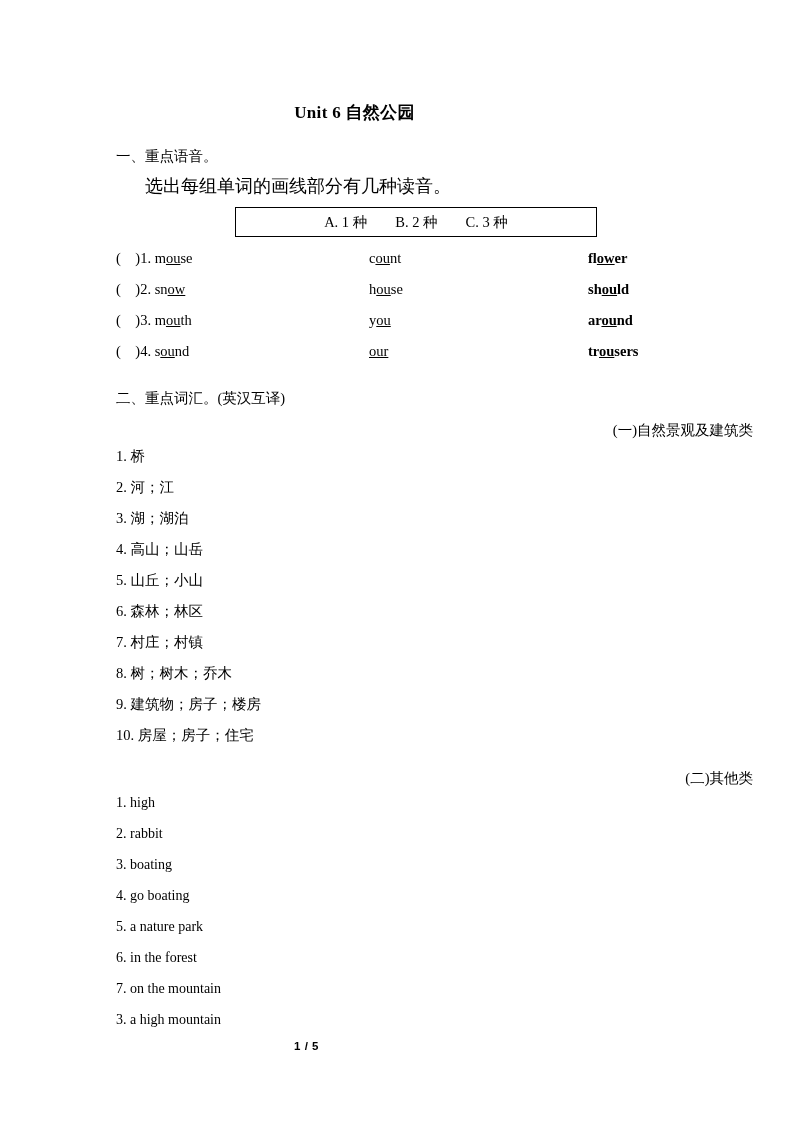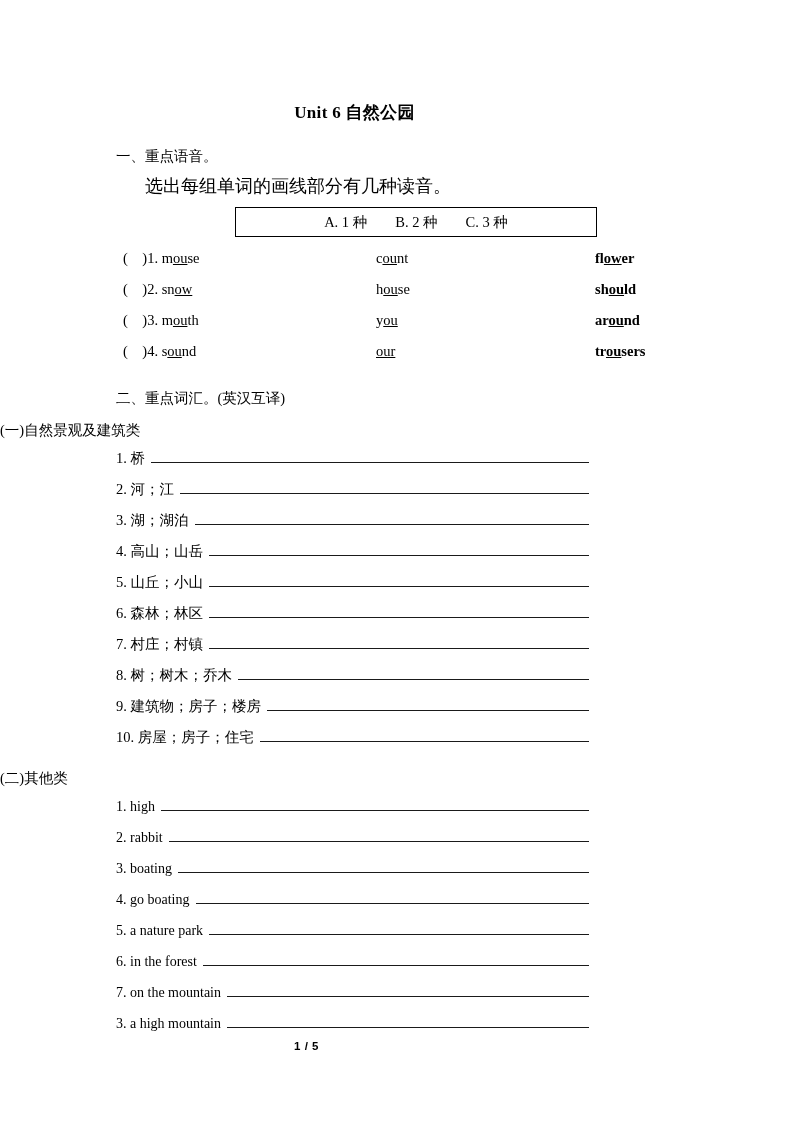--- a/index.html
+++ b/index.html
@@ -71,57 +71,57 @@
     margin-left: 20px;
   }
   .options-box .opt {
     padding: 0 14px;
     white-space: nowrap;
   }
 
   
   .phonics {
     padding-top: 6px;
-    padding-left: 7px;
   }
   .phonics-row {
     position: relative;
     height: 31px;
     font-size: 14.5px;
     line-height: 31px;
   }
   .phonics-row .cell {
     position: absolute;
     top: 0;
     white-space: pre;
   }
   .phonics-row .c0 { left: 116px; }
   .phonics-row .c1 { left: 369px; }
   .phonics-row .c2 { left: 588px; font-weight: bold; }
   .u { text-decoration: underline; text-underline-offset: 1px; }
 
   
   .group-title {
-    text-align: left;
+    text-align: right;
     font-size: 14.5px;
     line-height: 22px;
     margin: 0;
     padding-top: 10px;
     padding-right: 40px;
   }
   .vocab-list {
     padding-top: 6px;
   }
   .vocab-item {
     display: flex;
     align-items: baseline;
     height: 31px;
     font-size: 14.5px;
     padding-left: 116px;
     padding-right: 204px;
+    flex-direction: column;
   }
   .vocab-item .label {
     white-space: pre;
     flex: 0 0 auto;
     padding-right: 6px;
   }
   .vocab-item .blank {
     flex: 1 1 auto;
     border-bottom: 1.1px solid #1a1a1a;
     height: 15px;

